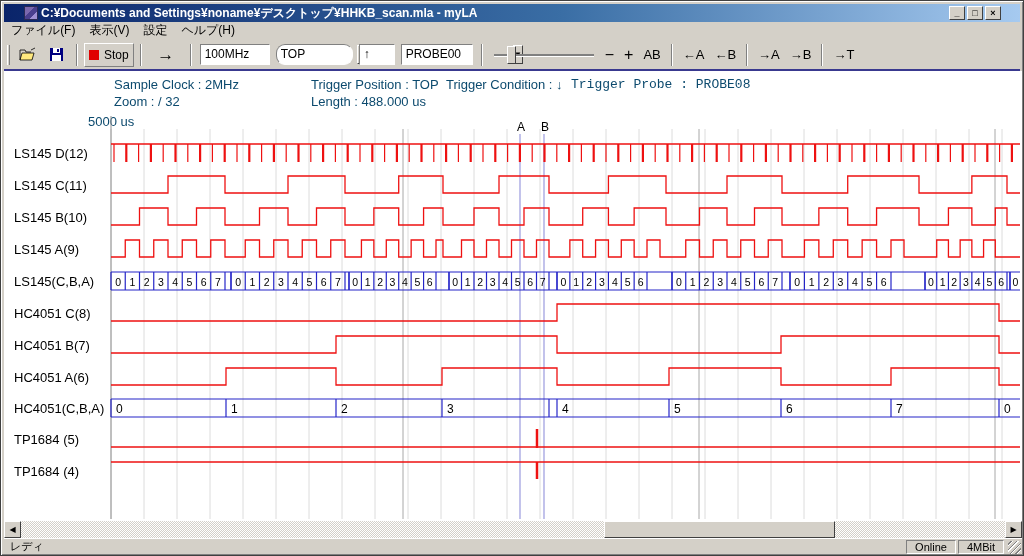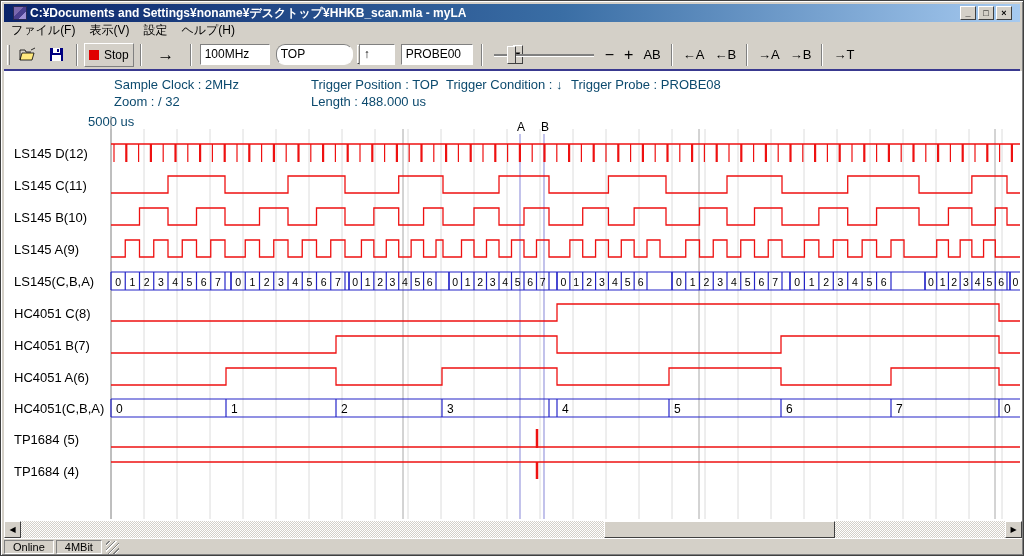--- a/index.html
+++ b/index.html
@@ -2,21 +2,21 @@
 <html><head>
 <meta charset="utf-8">
 <style>
   html,body{margin:0;padding:0;background:#808080;}
   *{box-sizing:border-box;font-family:"Liberation Sans","DejaVu Sans",sans-serif;}
   #win{position:relative;width:1024px;height:556px;background:#d4d0c8;
        border:1px solid #404040;box-shadow:inset 1px 1px 0 #fff, inset -1px -1px 0 #808080;overflow:hidden;}
   
   .titlebar{position:absolute;left:3px;top:3px;right:3px;height:18px;
     background:linear-gradient(to right,#0a246a,#3a6ea5 55%,#a6caf0);
-    display:flex;align-items:center;padding:0 8px;}
+    display:flex;align-items:center;padding:0 19px;}
   .appicon{width:14px;height:14px;margin:0 3px 0 1px;flex:0 0 auto;
     background:linear-gradient(135deg,#7b68ae 0 40%,#4a3f8f 40% 70%,#9f8fd4 70%);
     border:1px solid #2a2a55;}
   .title-text{color:#fff;font-size:12px;font-weight:bold;white-space:nowrap;overflow:hidden;flex:1;}
   .tb-btns{display:flex;gap:2px;margin-left:4px;}
   .tb-btn{width:16px;height:14px;background:#d4d0c8;border:1px solid;
     border-color:#fff #404040 #404040 #fff;font-size:9px;line-height:12px;text-align:center;
     color:#000;font-weight:bold;}
   
   .menubar{position:absolute;left:3px;top:21px;right:3px;height:18px;background:#d4d0c8;
@@ -143,21 +143,21 @@
     <div class="tsep"></div>
     <span class="flat-btn">→T</span>
   </div>
 
   <div class="blueline"></div>
 
   <div class="client">
     <span class="info-text" style="left:110px;top:6px;">Sample Clock : 2MHz</span>
     <span class="info-text" style="left:307px;top:6px;">Trigger Position : TOP</span>
     <span class="info-text" style="left:442px;top:6px;">Trigger Condition : ↓</span>
-    <span class="info-text" style="left:567px;top:6px;">Trigger Probe : PROBE08</span>
+    <span class="info-text" style="left:567px;top:6px;font-family:Liberation Mono, monospace;">Trigger Probe : PROBE08</span>
     <span class="info-text" style="left:110px;top:23px;">Zoom : /  32</span>
     <span class="info-text" style="left:307px;top:23px;">Length : 488.000 us</span>
     <span class="info-text" style="left:84px;top:43px;">5000 us</span>
     <svg id="wave" width="1018" height="450" viewBox="0 0 1018 450">
         <line x1="107" y1="58" x2="107" y2="448" stroke="#dcdcdc" stroke-width="1"></line>
         <line x1="140" y1="58" x2="140" y2="448" stroke="#dcdcdc" stroke-width="1"></line>
         <line x1="173" y1="58" x2="173" y2="448" stroke="#dcdcdc" stroke-width="1"></line>
         <line x1="206" y1="58" x2="206" y2="448" stroke="#dcdcdc" stroke-width="1"></line>
         <line x1="239" y1="58" x2="239" y2="448" stroke="#dcdcdc" stroke-width="1"></line>
         <line x1="272" y1="58" x2="272" y2="448" stroke="#dcdcdc" stroke-width="1"></line>
@@ -451,18 +451,19 @@
       </svg>
   </div>
 
   <div class="hscroll">
     <div class="sb-btn" style="left:0;">◀</div>
     <div class="sb-thumb" id="sbthumb" style="left: 600px; width: 231px;"></div>
     <div class="sb-btn" style="right:0;">▶</div>
   </div>
 
   <div class="statusbar">
+    <span class="status-ready">レディ</span>
     <span class="status-cell">Online</span>
     <span class="status-cell">4MBit</span>
     <div class="grip-corner"></div>
   </div>
 
 </div>
 
 </body></html>

